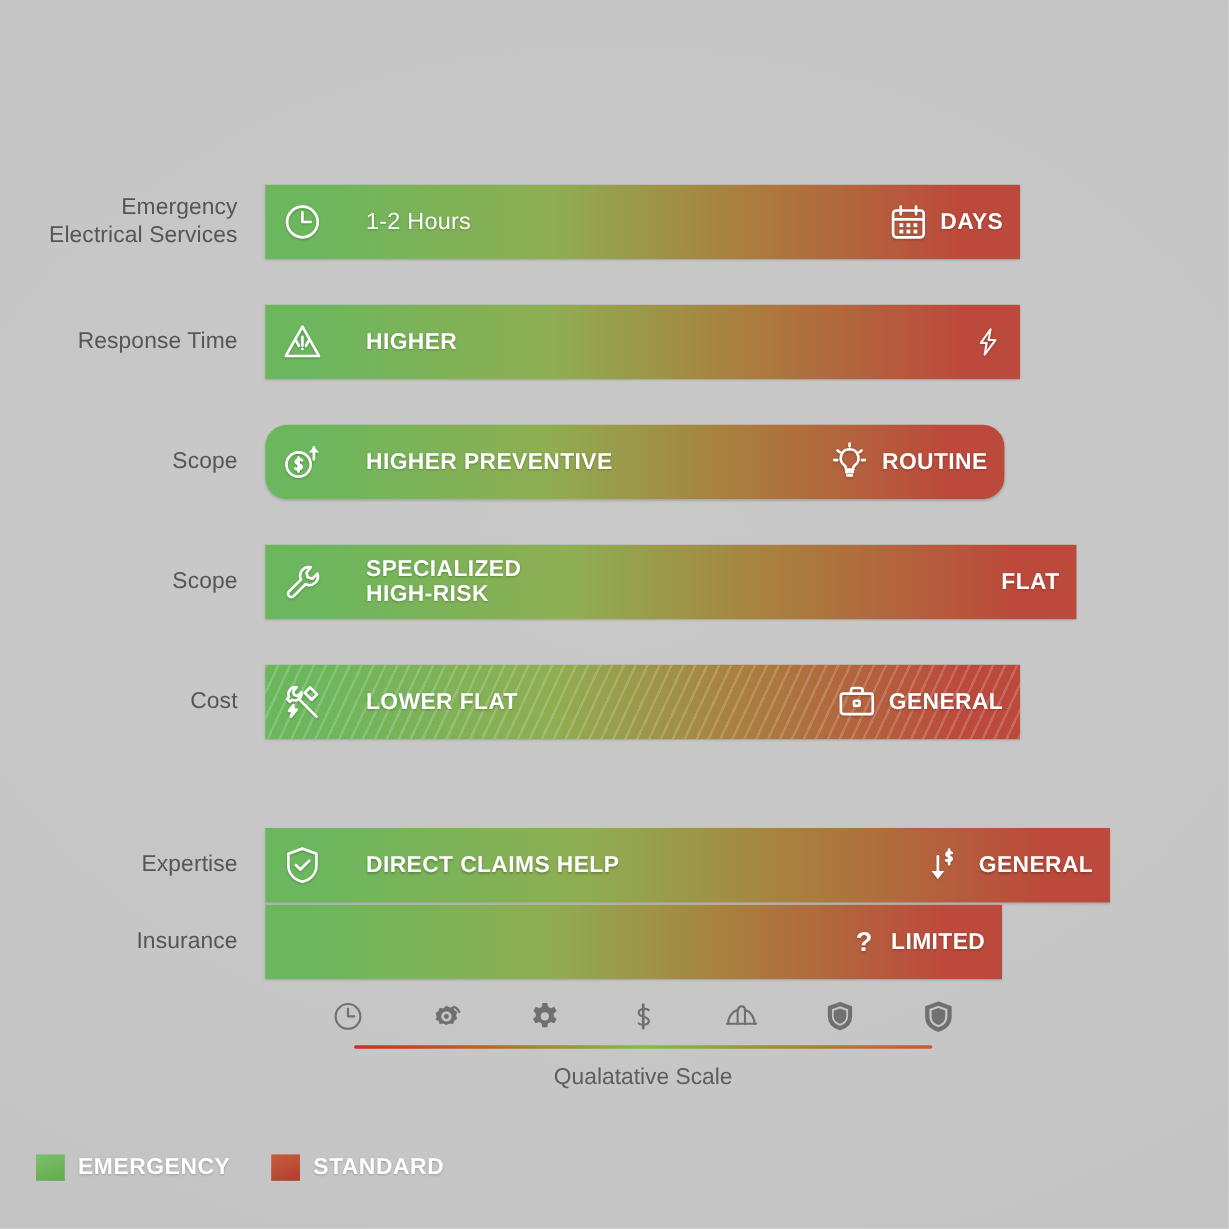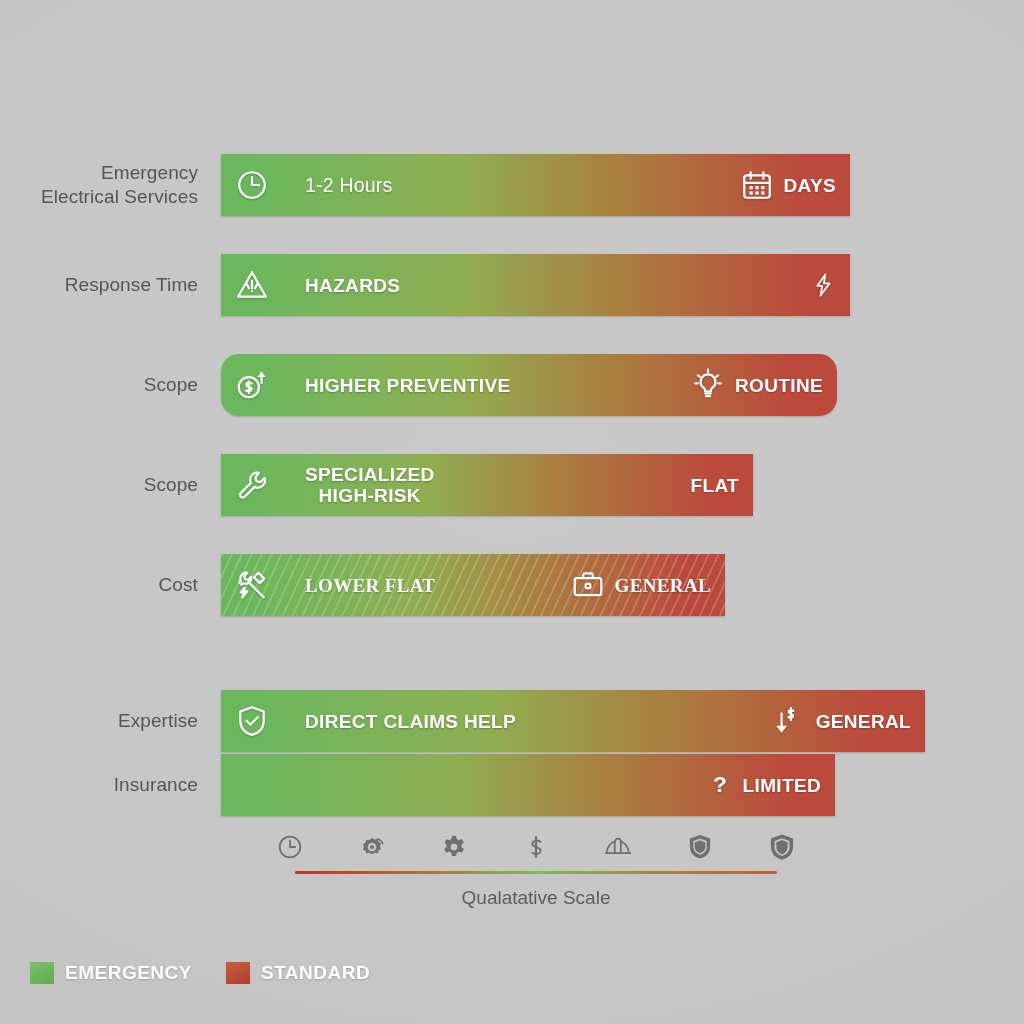--- a/index.html
+++ b/index.html
@@ -101,21 +101,21 @@
       </div>
       <div class="row" style="top: 254px;">
         <div class="rowlabel">Response Time</div>
         <div class="bar" style="width: 629px; --g: #6cb75e; --r: #bc4a3c;">
           <div class="side left">
             <span class="ic"><svg viewBox="0 0 32 32">
                 <path d="M16 4 29 27H3Z" stroke="#fff" stroke-width="2.1" fill="none" stroke-linecap="round" stroke-linejoin="round"></path>
                 <path d="M16 12v7M16 21.5v.2" stroke="#fff" stroke-width="2.1" fill="none" stroke-linecap="round" stroke-linejoin="round"></path>
                 <path d="M11 15l2.2 4M21 15l-2.2 4" stroke="#fff" stroke-width="2.1" fill="none" stroke-linecap="round" stroke-linejoin="round"></path>
               </svg></span>
-            <span class="btxt">HAZARDS</span>
+            <span class="btxt">HIGHER</span>
           </div>
           <div class="side right">
             <span class="ic sm"><svg viewBox="0 0 32 32">
                 <path d="M19 3 9 17h6l-2 12 11-15h-7z" stroke="#fff" stroke-width="2.1" fill="none" stroke-linecap="round" stroke-linejoin="round"></path>
               </svg></span>
           </div>
         </div>
       </div>
       <div class="row" style="top: 354px;">
         <div class="rowlabel">Scope</div>
@@ -134,36 +134,36 @@
                 <path d="M16 6a7 7 0 0 0-4 12.7c.8.7 1.2 1.5 1.2 2.3v1h5.6v-1c0-.8.4-1.6 1.2-2.3A7 7 0 0 0 16 6Z" stroke="#fff" stroke-width="2.1" fill="none" stroke-linecap="round" stroke-linejoin="round"></path>
                 <path d="M13.4 24h5.2M14.2 26.5h3.6" stroke="#fff" stroke-width="2.1" fill="none" stroke-linecap="round" stroke-linejoin="round"></path>
                 <path d="M16 1.5v2.2M6.5 7l1.8 1.3M25.5 7l-1.8 1.3M4 14.5h2.3M25.7 14.5H28" stroke="#fff" stroke-width="2.1" fill="none" stroke-linecap="round" stroke-linejoin="round"></path>
               </svg></span>
             <span class="btxt">ROUTINE</span>
           </div>
         </div>
       </div>
       <div class="row" style="top: 454px;">
         <div class="rowlabel">Scope</div>
-        <div class="bar" style="width: 532px; text-align: center; --g: #6cb75e; --r: #bc4a3c;">
+        <div class="bar" style="width: 676px; --g: #6cb75e; --r: #bc4a3c;">
           <div class="side left">
             <span class="ic"><svg viewBox="0 0 32 32">
                 <path d="M22.5 4.5a6.8 6.8 0 0 0-7.6 9.6L5.5 23.4a2.6 2.6 0 0 0 3.7 3.7l9.3-9.3a6.8 6.8 0 0 0 9.3-8.4l-4 4-3.6-1-1-3.6Z" stroke="#fff" stroke-width="2.1" fill="none" stroke-linecap="round" stroke-linejoin="round"></path>
               </svg></span>
             <span class="btxt">SPECIALIZED
 HIGH-RISK</span>
           </div>
           <div class="side right">
             <span class="btxt">FLAT</span>
           </div>
         </div>
       </div>
       <div class="row" style="top: 554px;">
         <div class="rowlabel">Cost</div>
-        <div class="bar hatch" style="width: 504px; font-family: Liberation Serif, serif; --g: #6cb75e; --r: #bc4a3c;">
+        <div class="bar hatch" style="width: 629px; --g: #6cb75e; --r: #bc4a3c;">
           <div class="side left">
             <span class="ic"><svg viewBox="0 0 32 32">
                 <path d="M11.5 4.5a5.5 5.5 0 0 0-6 7.6L4 13.6l2.2 2.2 1.5-1.5a5.5 5.5 0 0 0 7.6-6l-3 3-2.8-.8-.8-2.8Z" stroke="#fff" stroke-width="2.1" fill="none" stroke-linecap="round" stroke-linejoin="round"></path>
                 <path d="M13 13.5 27 27.5" stroke="#fff" stroke-width="2.1" fill="none" stroke-linecap="round" stroke-linejoin="round"></path>
                 <path d="M22 4.5 27.5 10l-4.2 4.2-5.5-5.5Z" stroke="#fff" stroke-width="2.1" fill="none" stroke-linecap="round" stroke-linejoin="round"></path>
                 <path d="M9 18.5 5.5 23h3l-1.5 4.5 4.5-5.5H8.5z" stroke="#fff" stroke-width="2.1" fill="none" stroke-linecap="round" stroke-linejoin="round"></path>
               </svg></span>
             <span class="btxt">LOWER FLAT</span>
           </div>
           <div class="side right">

